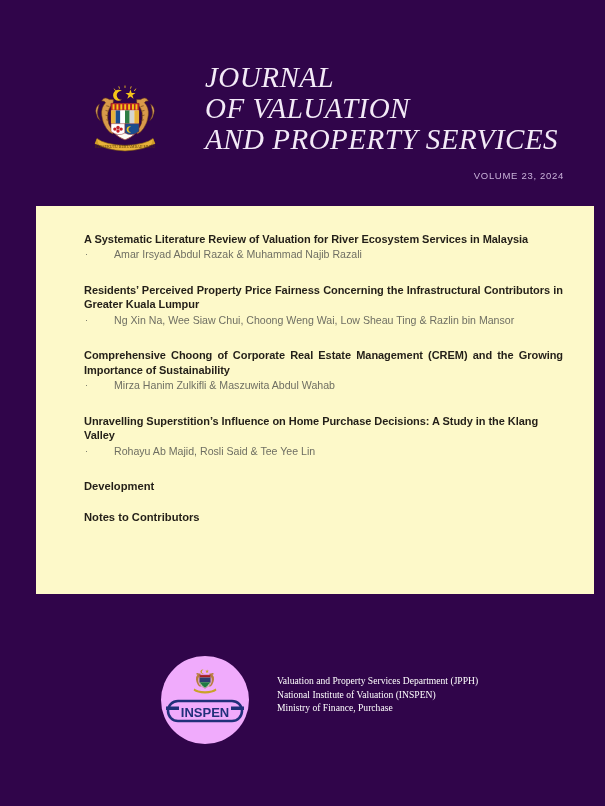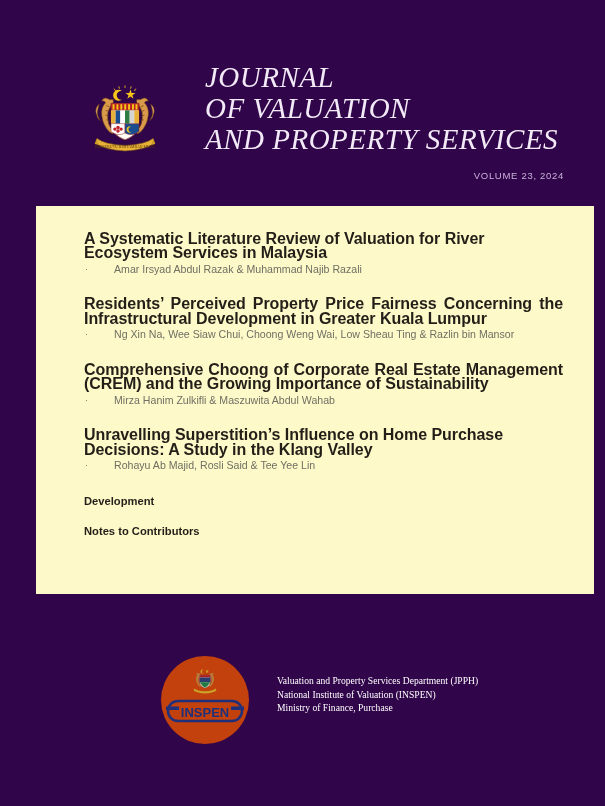--- a/index.html
+++ b/index.html
@@ -72,21 +72,21 @@
     height: 388px;
     background: #fdf9c9;
     box-sizing: border-box;
     padding: 26px 31px 0 48px;
   }
   .entry {
     margin-bottom: 13px;
   }
   .entry-title {
     color: #231f18;
-    font-size: 16px;
+    font-size: 11px;
     font-weight: bold;
     line-height: 14.4px;
     letter-spacing: -0.05px;
     margin: 0 0 1px 0;
   }
   .entry-title.justify {
     text-align: justify;
     text-align-last: left;
   }
   .entry-authors {
@@ -126,21 +126,21 @@
     width: 605px;
     height: 120px;
   }
   .inspen-logo {
     position: absolute;
     left: 161px;
     top: 8px;
     width: 88px;
     height: 88px;
     border-radius: 50%;
-    background: #c2410c;
+    background: #f0abfc;
   }
   .inspen-crest {
     position: absolute;
     left: 50%;
     top: 11px;
     transform: translateX(-50%);
     width: 30px;
     height: 27px;
   }
   .inspen-mark {
@@ -263,21 +263,21 @@
       <p class="entry-title">A Systematic Literature Review of Valuation for River Ecosystem Services in Malaysia</p>
       <p class="entry-authors">
         <span class="entry-bullet">·</span>
         <span class="entry-authors-text">Amar Irsyad Abdul Razak &amp; Muhammad Najib Razali</span>
       </p>
     </div>
 
     <div class="spacer-sm"></div>
 
     <div class="entry">
-      <p class="entry-title justify">Residents’ Perceived Property Price Fairness Concerning the Infrastructural Development in Greater Kuala Lumpur</p>
+      <p class="entry-title justify">Residents’ Perceived Property Price Fairness Concerning the Infrastructural Contributors in Greater Kuala Lumpur</p>
       <p class="entry-authors">
         <span class="entry-bullet">·</span>
         <span class="entry-authors-text">Ng Xin Na, Wee Siaw Chui, Choong Weng Wai, Low Sheau Ting &amp; Razlin bin Mansor</span>
       </p>
     </div>
 
     <div class="spacer-sm"></div>
 
     <div class="entry">
       <p class="entry-title justify">Comprehensive Choong of Corporate Real Estate Management (CREM) and the Growing Importance of Sustainability</p>

